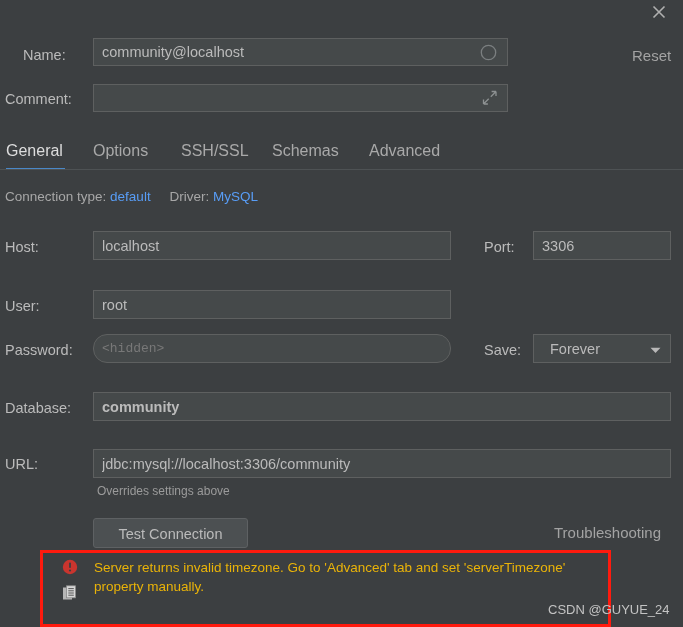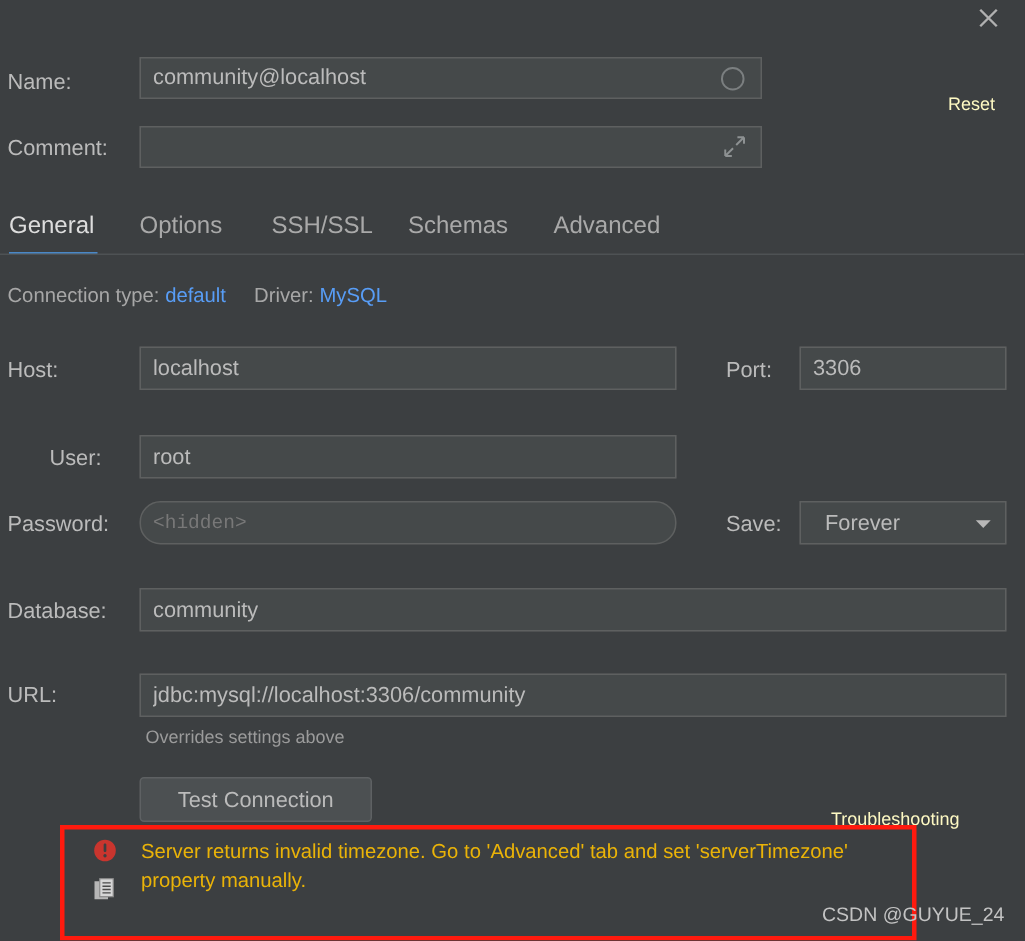--- a/index.html
+++ b/index.html
@@ -61,25 +61,24 @@
   }
   .field::placeholder { color: #787878; }
   .field.mono {
     font-family: "Liberation Mono", monospace;
     font-size: 13px;
   }
 
   
   .link {
     position: absolute;
-    color: #fef9c3;
-    font-size: 12px;
-    cursor: pointer;
-    white-space: nowrap;
-    margin-top: 15px;
+    color: #a3a3a3;
+    font-size: 15px;
+    cursor: pointer;
+    white-space: nowrap;
   }
 
   
   .tabs {
     position: absolute;
     left: 0;
     top: 132px;
     width: 683px;
     height: 40px;
   }
@@ -235,21 +234,21 @@
   <div class="titlebar">
     <div class="close-btn">
       <svg width="24" height="24" viewBox="0 0 24 24">
         <path d="M6.5 6.5 L17.5 17.5 M17.5 6.5 L6.5 17.5" stroke="#b0b0b0" stroke-width="1.6" fill="none"></path>
       </svg>
     </div>
   </div>
 
   <div class="link" style="left:632px; top:47px;">Reset</div>
 
-  <div class="lbl" style="left:5px; top:47px;">Name:</div>
+  <div class="lbl" style="left:23px; top:47px;">Name:</div>
   <input class="field" style="left: 93px; top: 38px; width: 415px; height: 28px;" value="community@localhost">
   <div class="field-icon" style="left:480px; top:44px;">
     <svg width="17" height="17" viewBox="0 0 17 17">
       <circle cx="8.5" cy="8.5" r="7.2" stroke="#7b7f80" stroke-width="1.3" fill="none"></circle>
     </svg>
   </div>
 
   <div class="lbl" style="left:5px; top:91px;">Comment:</div>
   <input class="field" style="left: 93px; top: 84px; width: 415px; height: 28px;" placeholder="">
   <div class="field-icon" style="left:481px; top:89px;">
@@ -275,38 +274,38 @@
     <span>Driver:</span>
     <span class="val">MySQL</span>
   </div>
 
   <div class="lbl" style="left:5px; top:239px;">Host:</div>
   <input class="field" style="left: 93px; top: 231px; width: 358px; height: 29px;" value="localhost">
 
   <div class="lbl" style="left:484px; top:239px;">Port:</div>
   <input class="field" style="left: 533px; top: 231px; width: 138px; height: 29px;" value="3306">
 
-  <div class="lbl" style="left:5px; top:298px;margin-left:28px;">User:</div>
+  <div class="lbl" style="left:5px; top:298px;">User:</div>
   <input class="field" style="left: 93px; top: 290px; width: 358px; height: 29px;" value="root">
 
   <div class="lbl" style="left:5px; top:342px;">Password:</div>
   <input class="field mono" style="left: 93px; top: 334px; width: 358px; height: 29px; border-radius: 14px;" placeholder="&lt;hidden&gt;">
 
   <div class="lbl" style="left:484px; top:342px;">Save:</div>
   <div class="combo" style="left:533px; top:334px; width:138px; height:29px;">
     <span class="combo-text">Forever</span>
     <span class="combo-arrow">
       <svg width="11" height="7" viewBox="0 0 11 7">
         <path d="M0.5 0.8 L5.5 6 L10.5 0.8 Z" fill="#b8b8b8"></path>
       </svg>
     </span>
   </div>
 
   <div class="lbl" style="left:5px; top:400px;">Database:</div>
-  <input class="field" style="left: 93px; top: 392px; width: 578px; height: 29px;" value="community">
+  <input class="field" style="left: 93px; top: 392px; width: 578px; height: 29px; font-weight: bold;" value="community">
 
   <div class="lbl" style="left:5px; top:456px;">URL:</div>
   <input class="field" style="left: 93px; top: 449px; width: 578px; height: 29px;" value="jdbc:mysql://localhost:3306/community">
   <div class="hint" style="left:97px; top:484px;">Overrides settings above</div>
 
   <div class="btn" style="left:93px; top:518px; width:155px; height:30px; line-height:30px;">Test Connection</div>
 
   <div class="link" style="left:554px; top:524px;">Troubleshooting</div>
 
   <div class="error-area">

